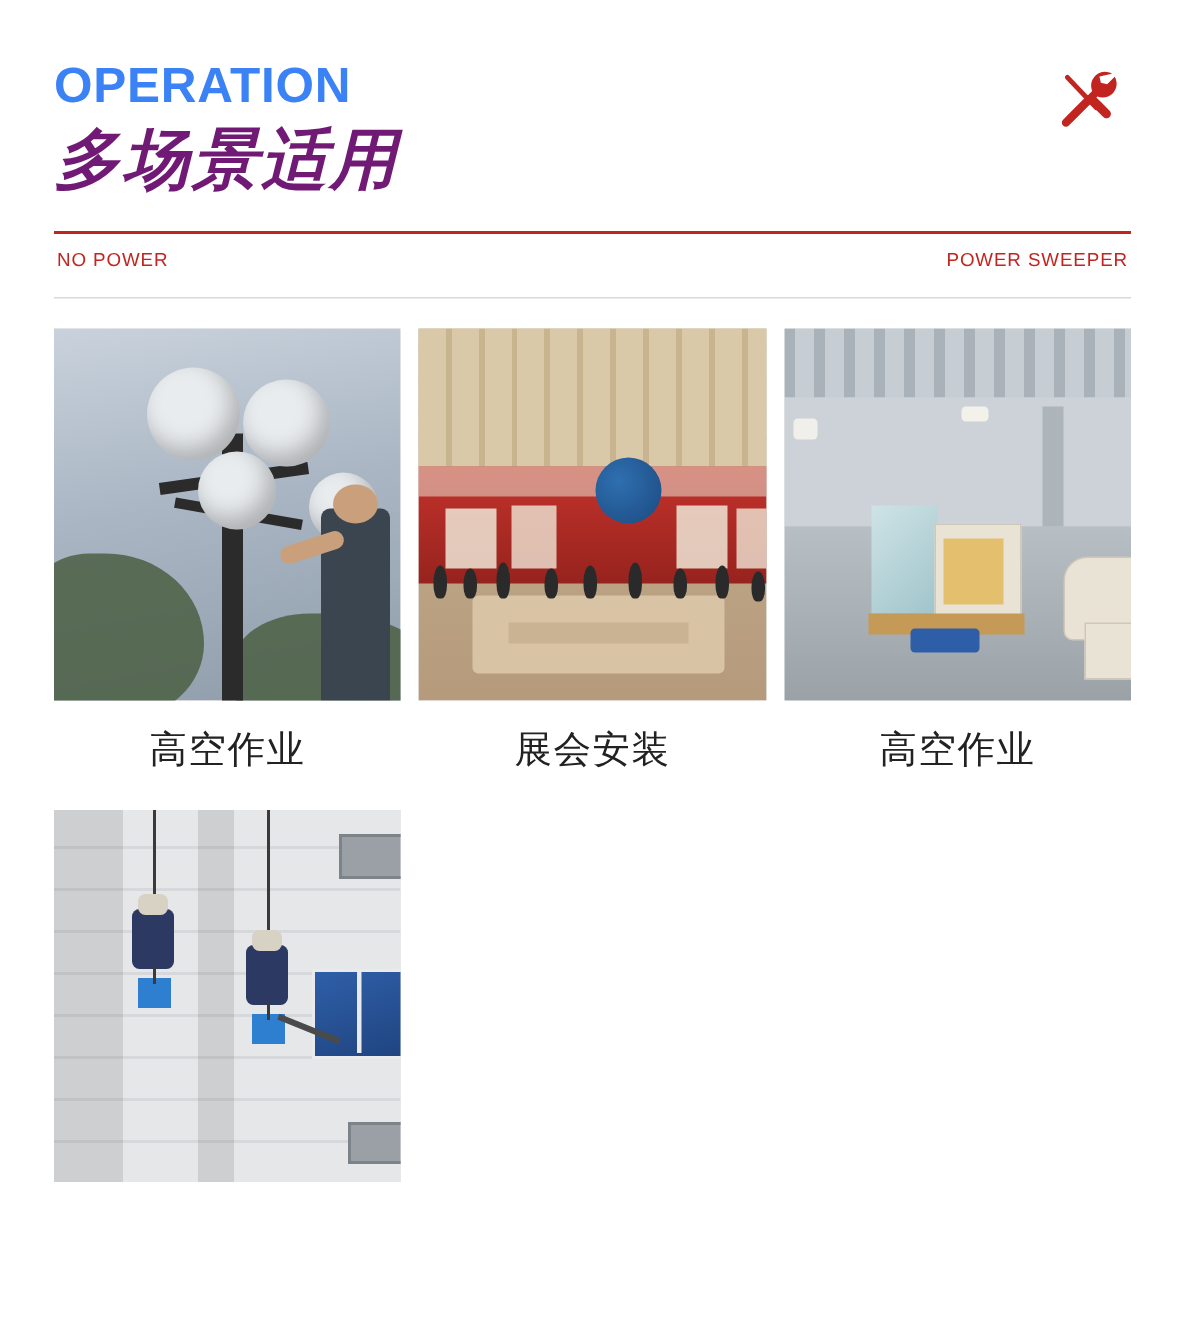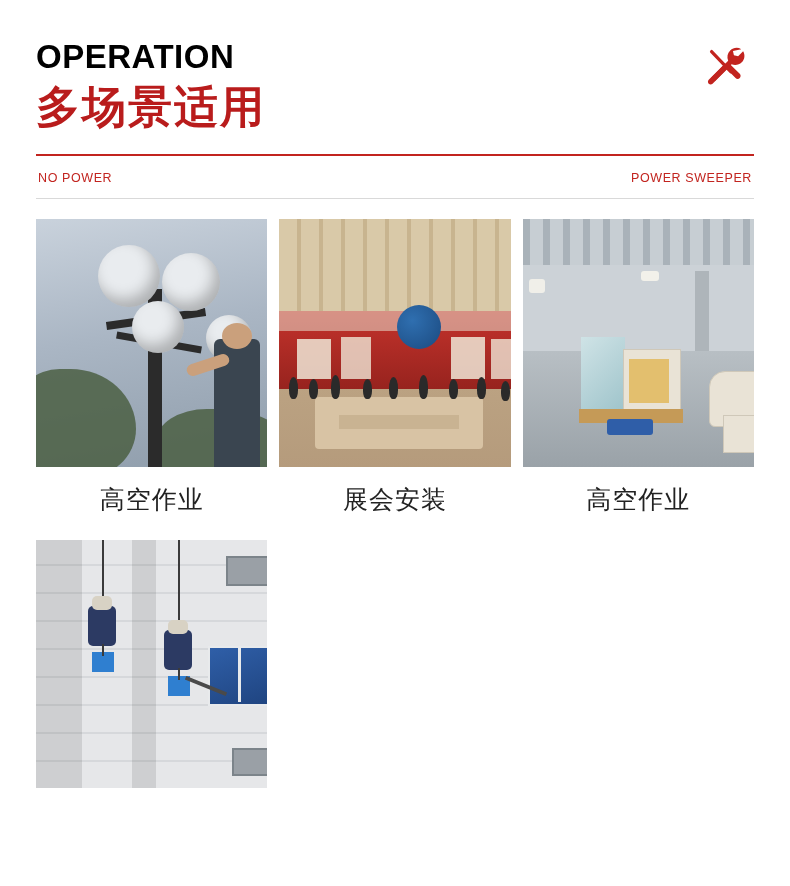--- a/index.html
+++ b/index.html
@@ -25,52 +25,52 @@
   
   .header {
     position: relative;
     padding-top: 40px;
     height: 140px;
     box-sizing: border-box;
   }
   .title-en {
     font-size: 33px;
     font-weight: bold;
-    color: #000000;
+    color: #3b82f6;
     letter-spacing: 0.5px;
     line-height: 1;
     margin: 0;
     font-family: "Liberation Sans", sans-serif;
   }
   .title-cn {
     font-size: 44px;
     font-weight: bold;
-    color: #b91c1c;
+    color: #701a75;
     letter-spacing: 2px;
     line-height: 1.1;
     margin: 10px 0 0 0;
     font-family: "DejaVu Sans", sans-serif;
+    font-style: italic;
   }
   .tool-icon {
     position: absolute;
     right: 6px;
     top: 42px;
     width: 46px;
     height: 46px;
   }
 
   
   .divider {
     margin-top: 14px;
     border-top: 2px solid #c2241f;
   }
   .subline {
     display: flex;
     justify-content: space-between;
-    align-items: center;
     padding: 10px 2px 0 2px;
     height: 34px;
     box-sizing: border-box;
   }
   .subline span {
     font-size: 12.5px;
     color: #c2241f;
     letter-spacing: 0.6px;
     font-weight: normal;
     font-family: "Liberation Sans", sans-serif;

